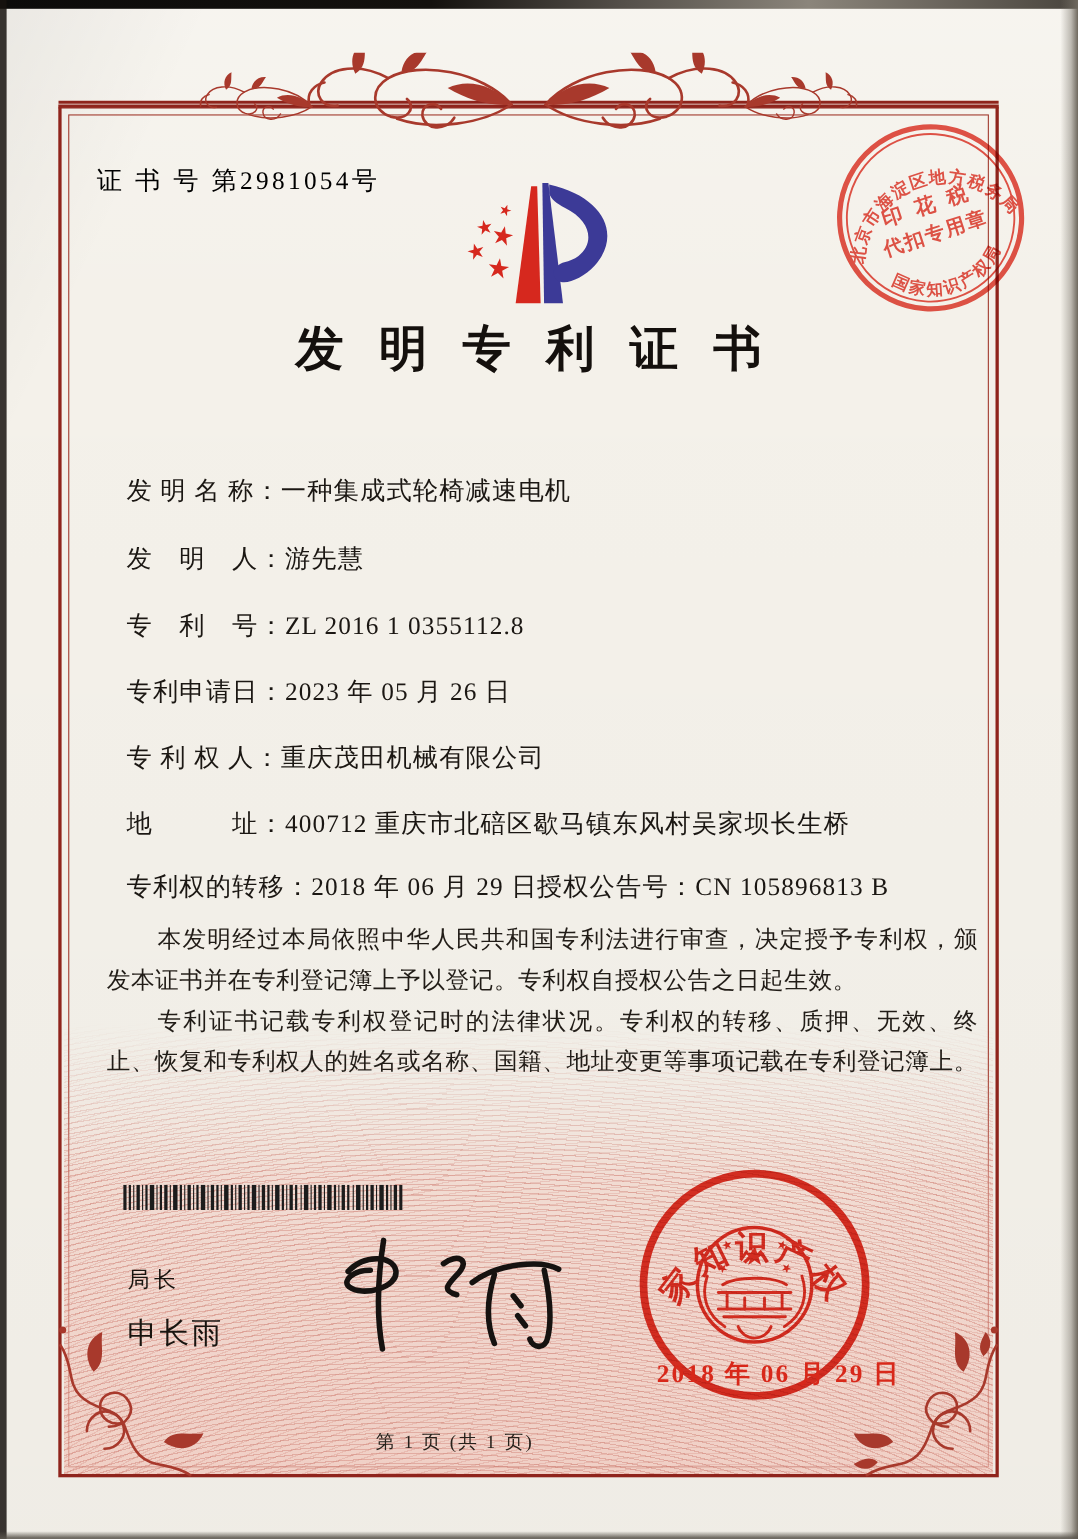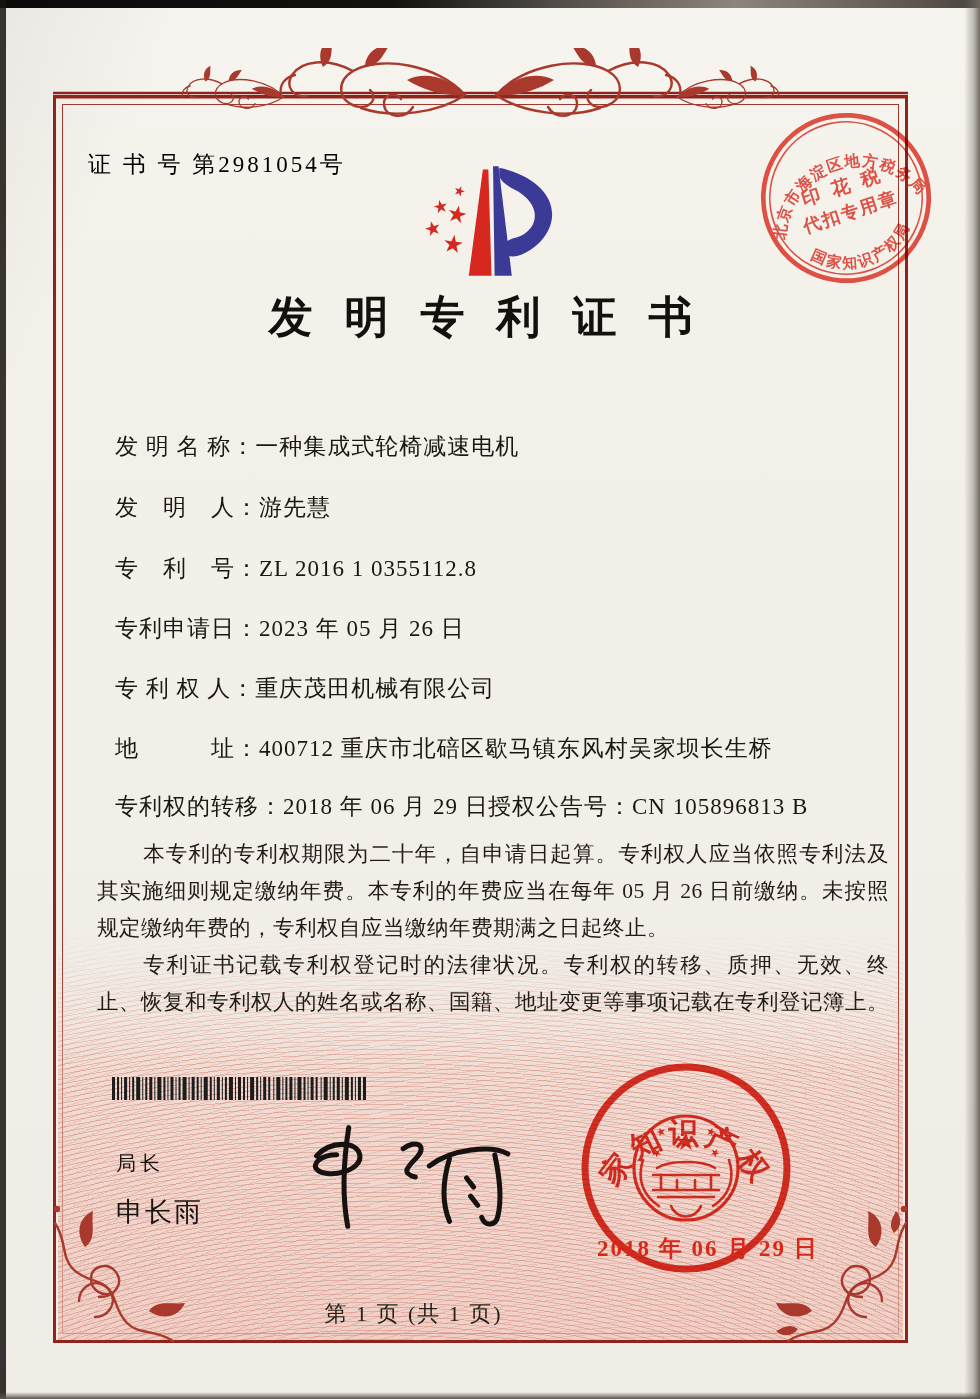--- a/index.html
+++ b/index.html
@@ -60,21 +60,21 @@
   }
   .row{left:115px;font-size:23px;letter-spacing:1px;color:#1b1713;white-space:nowrap;}
   .row .lab{color:#1b1713;}
   .row .val{margin-left:0;}
   .grant2{left:488px;}
   .body-text{left:97px;top:836px;width:792px;font-size:21.5px;line-height:37px;
     text-align:justify;color:#211c17;letter-spacing:.5px;}
   .body-text p{margin:0;text-indent:2.15em;}
   .signer-role{left:116px;top:1150px;font-size:20px;letter-spacing:4px;color:#18140f;}
   .signer-name{left:116px;top:1194px;font-size:27px;letter-spacing:2px;color:#18140f;}
-  .footer{left:53px;top:1299px;width:721px;text-align:center;font-size:22px;letter-spacing:2px;color:#26211b;}
+  .footer{left:53px;top:1299px;width:721px;text-align:center;font-size:17px;letter-spacing:2px;color:#26211b;}
   .seal-date{left:597px;top:1233px;font-size:23px;letter-spacing:2px;color:#d8281a;font-weight:bold;z-index:6;}
   .stamp-wrap{left:752px;top:104px;width:188px;height:188px;opacity:.92;mix-blend-mode:multiply;}
   .seal-wrap{left:574px;top:1056px;width:224px;height:224px;opacity:.93;mix-blend-mode:multiply;z-index:5;}
   .logo-wrap{left:400px;top:156px;width:172px;height:130px;}
   .barcode-wrap{left:112px;top:1077px;width:254px;height:23px;}
   .sig-wrap{left:252px;top:1114px;width:272px;height:124px;z-index:4;}
 </style>
 </head>
 <body>
 
@@ -190,21 +190,21 @@
   <span class="lab">地　　　址：</span><span class="val">400712 重庆市北碚区歇马镇东风村吴家坝长生桥</span>
 </div>
 <div class="abs row" style="top:791px;">
   <span class="lab">专利权的转移：</span><span class="val">2018 年 06 月 29 日</span>
 </div>
 <div class="abs row grant2" style="top:791px;text-align:center;">
   <span class="lab">授权公告号：</span><span class="val">CN 105896813 B</span>
 </div>
 
 <div class="abs body-text">
-  <p>本专利的专利权期限为二十年，自申请日起算。专利权人应当依照专利法及其实施细则规定缴纳年费。本专利的年费应当在每年 05 月 26 日前缴纳。未按照规定缴纳年费的，专利权自应当缴纳年费期满之日起终止。</p>
+  <p>本发明经过本局依照中华人民共和国专利法进行审查，决定授予专利权，颁发本证书并在专利登记簿上予以登记。专利权自授权公告之日起生效。</p>
   <p>专利证书记载专利权登记时的法律状况。专利权的转移、质押、无效、终止、恢复和专利权人的姓名或名称、国籍、地址变更等事项记载在专利登记簿上。</p>
 </div>
 
 <div class="abs barcode-wrap">
   <svg width="254" height="23" viewBox="0 0 252 22" preserveAspectRatio="none">
     <g fill="#1c1c1c">
       <rect x="0" width="3" height="22"></rect>
         <rect x="5" width="2" height="22"></rect>
         <rect x="9" width="1" height="22"></rect>
       <rect x="12" width="3" height="22"></rect>

